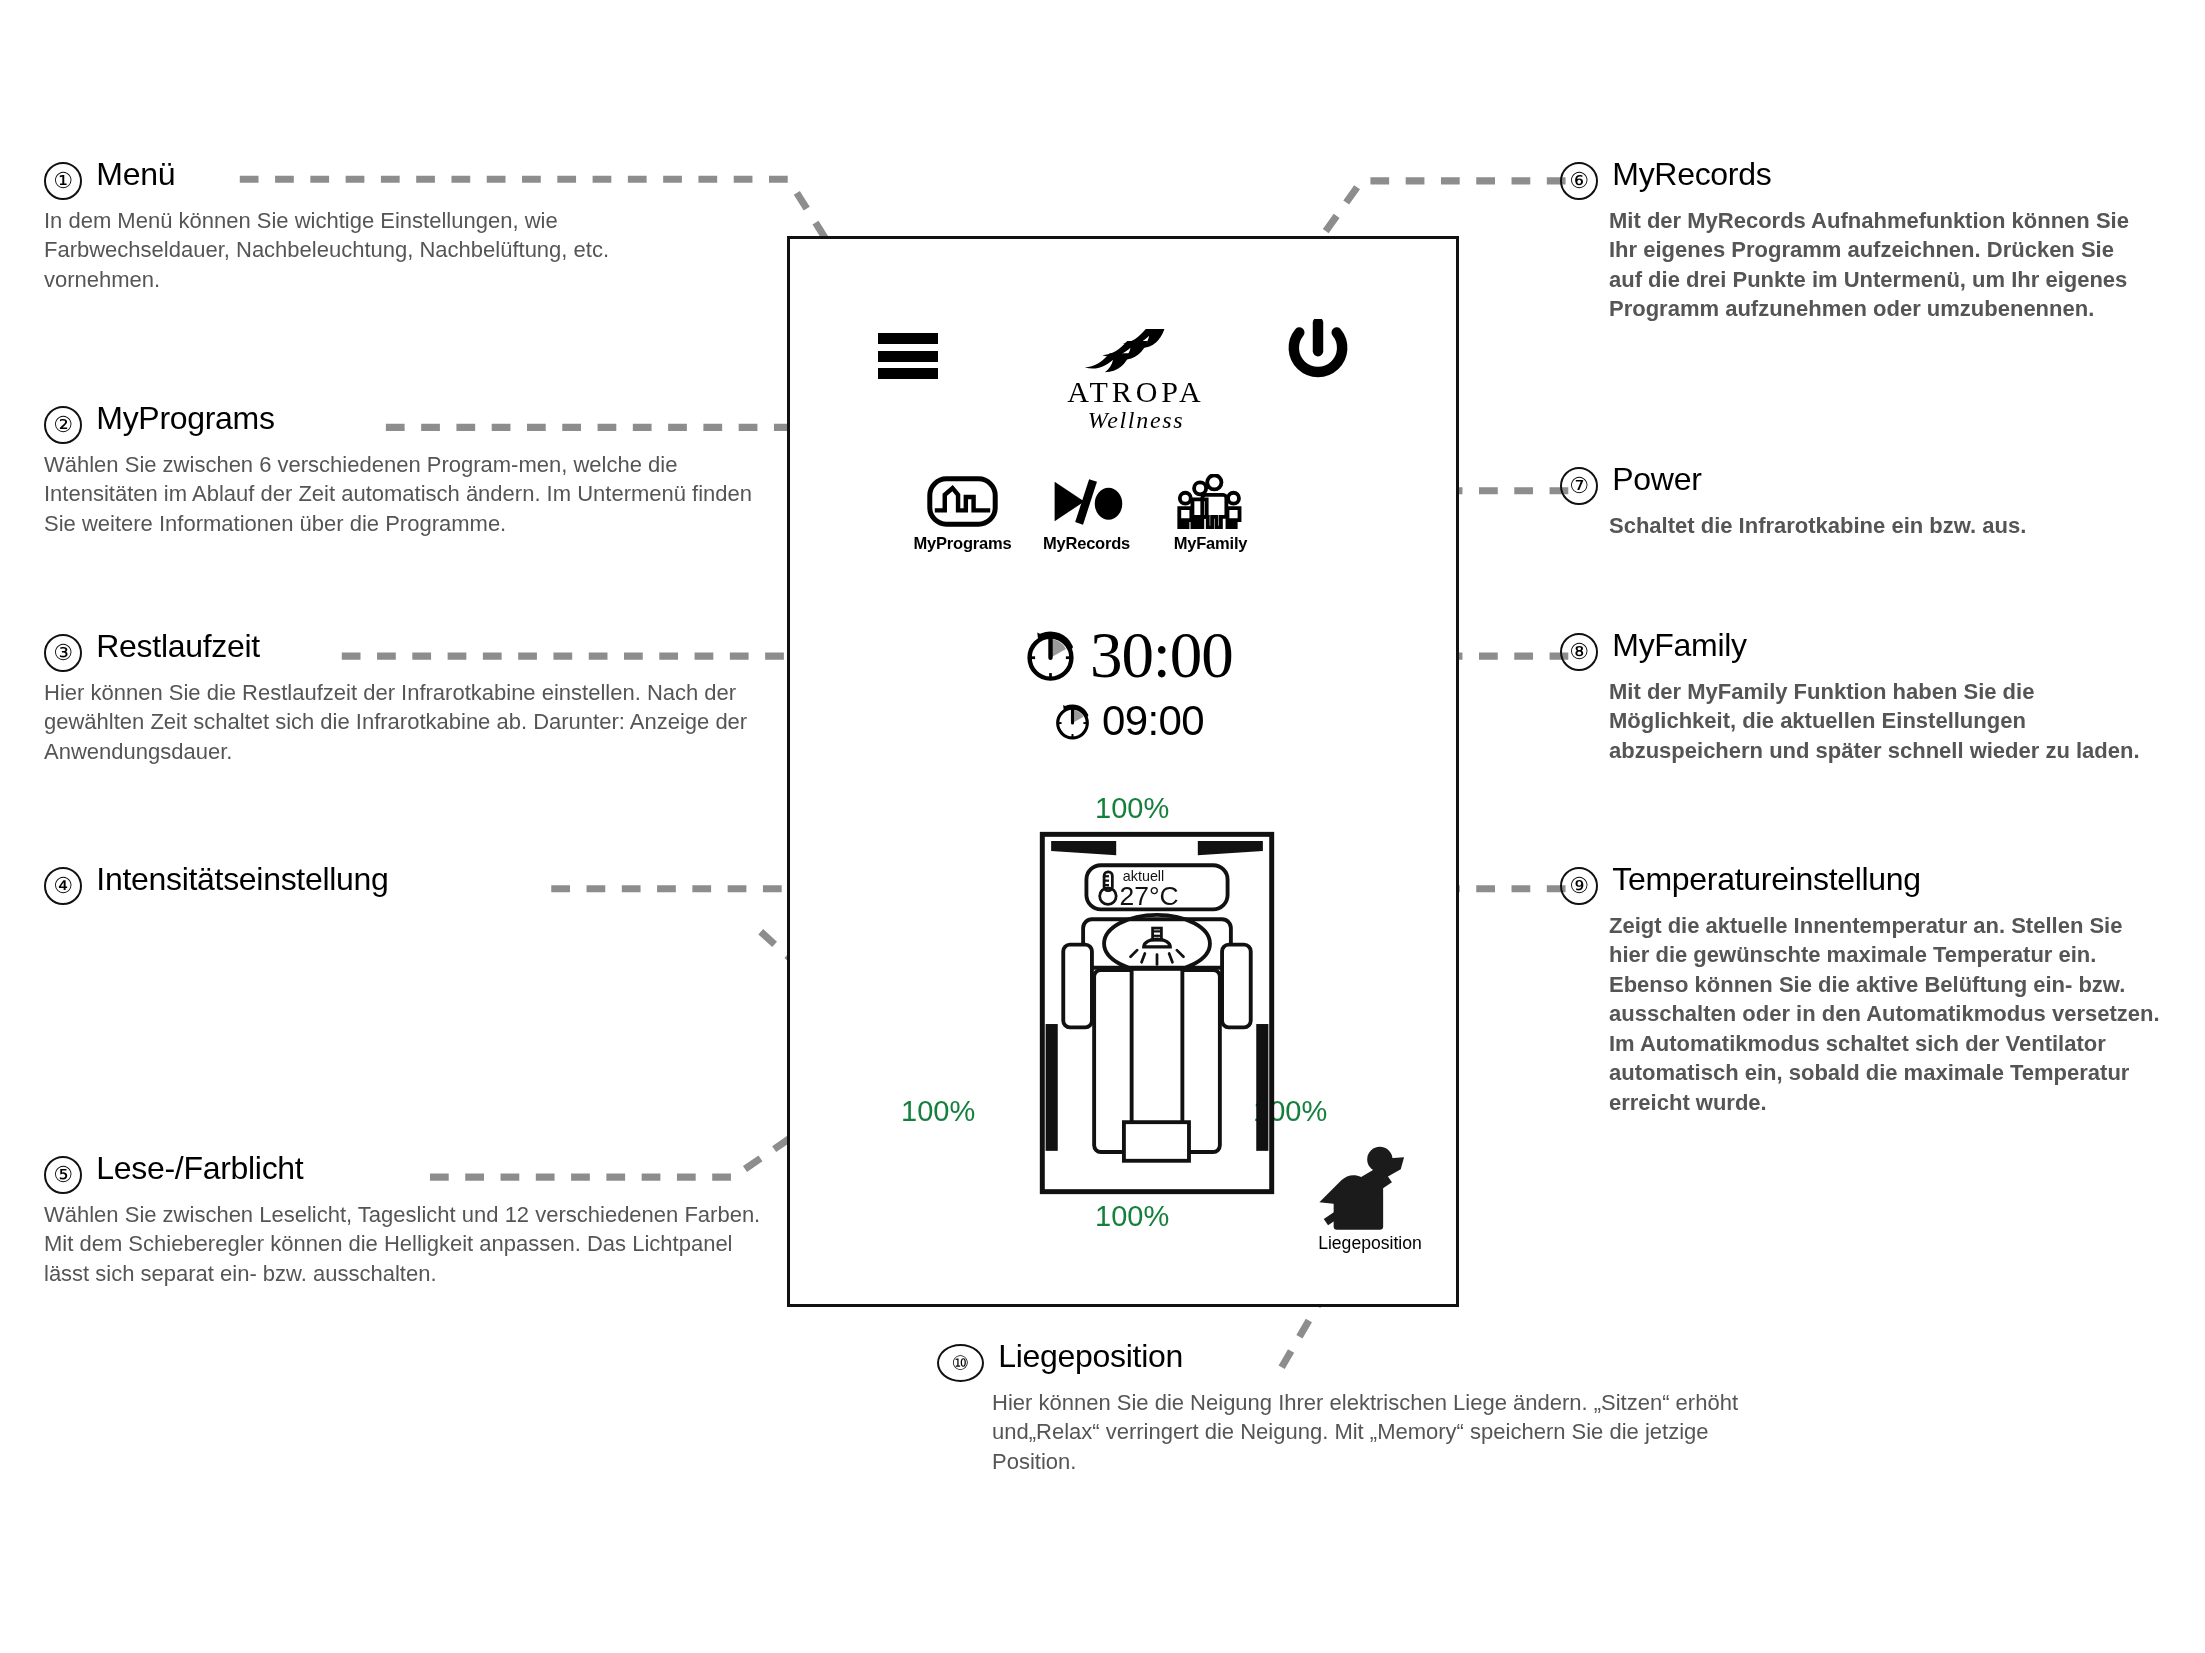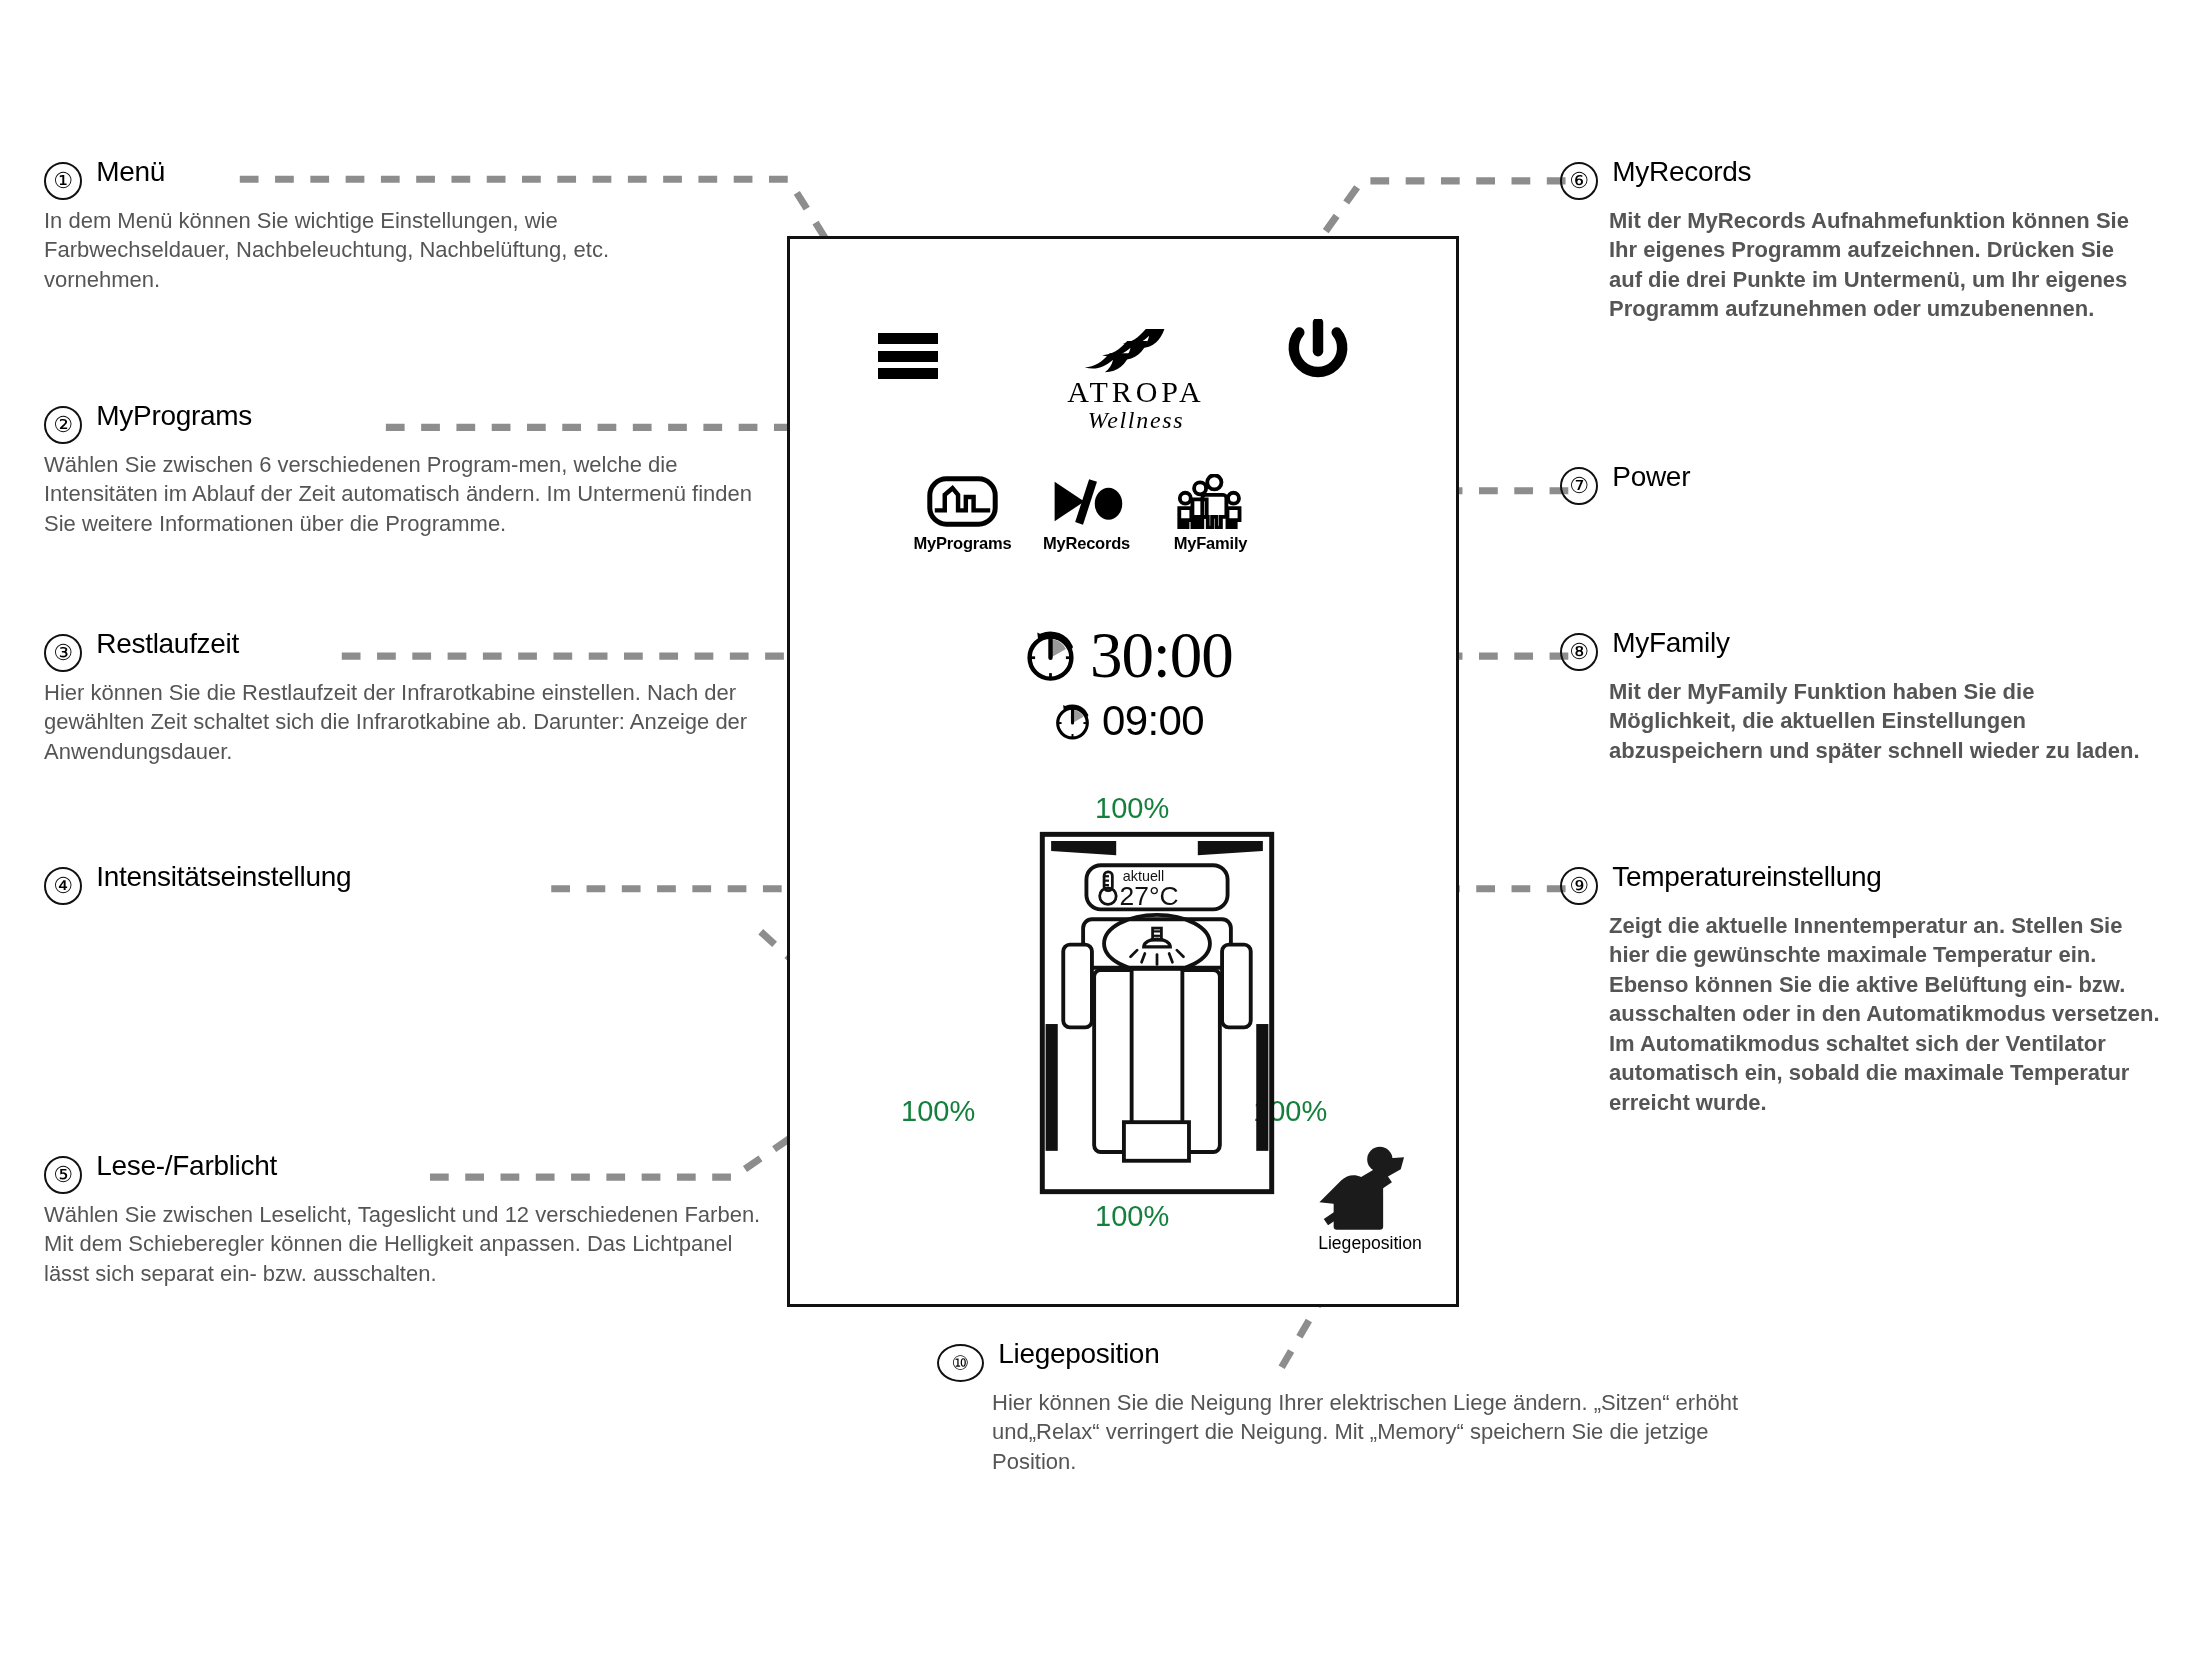--- a/index.html
+++ b/index.html
@@ -9,21 +9,21 @@
   
   .callout{position:absolute;}
   .co-head{display:flex;align-items:flex-start;gap:14.3px;}
   .circnum{
     width:34px;height:34px;border:2.2px solid #111;border-radius:50%;
     display:flex;align-items:center;justify-content:center;
     font-size:22px;line-height:1;font-weight:400;flex:0 0 auto;
     margin-top:4.4px;
   }
   .circnum.wide{width:43px;border-radius:50%;font-size:20px;}
-  .co-title{font-size:28px;font-weight:400;line-height:1.02;color:#000;letter-spacing:-0.3px;white-space:nowrap;}
+  .co-title{font-size:32px;font-weight:400;line-height:1.02;color:#000;letter-spacing:-0.3px;white-space:nowrap;}
   .co-body{font-size:22px;line-height:1.34;color:#555;margin-top:5.5px;}
   .left .co-body{}
   .right .co-body{margin-left:49px;font-weight:bold;}
   .bottom .co-body{margin-left:55px;}
   .leaders-svg{position:absolute;left:0;top:0;width:2205px;height:1654px;}
 
   
   #panel{
     position:absolute;left:787px;top:236px;width:672px;height:1071px;
     border:3.3px solid #111;background:#fff;box-sizing:border-box;
@@ -137,20 +137,21 @@
     <div class="co-title">MyRecords</div>
   </div>
   <div class="co-body">Mit der MyRecords Aufnahmefunktion können Sie Ihr eigenes Programm aufzeichnen. Drücken Sie auf die drei Punkte im Untermenü, um Ihr eigenes Programm aufzunehmen oder umzubenennen.</div>
 </div>
 
 <div class="callout right" style="left:1560px;top:463px;width:584px;">
   <div class="co-head">
     <div class="circnum">⑦</div>
     <div class="co-title">Power</div>
   </div>
+  <div class="co-body">Schaltet die Infrarotkabine ein bzw. aus.</div>
 </div>
 
 <div class="callout right" style="left:1560px;top:629px;width:584px;">
   <div class="co-head">
     <div class="circnum">⑧</div>
     <div class="co-title">MyFamily</div>
   </div>
   <div class="co-body">Mit der MyFamily Funktion haben Sie die Möglichkeit, die aktuellen Einstellungen abzuspeichern und später schnell wieder zu laden.</div>
 </div>
 

